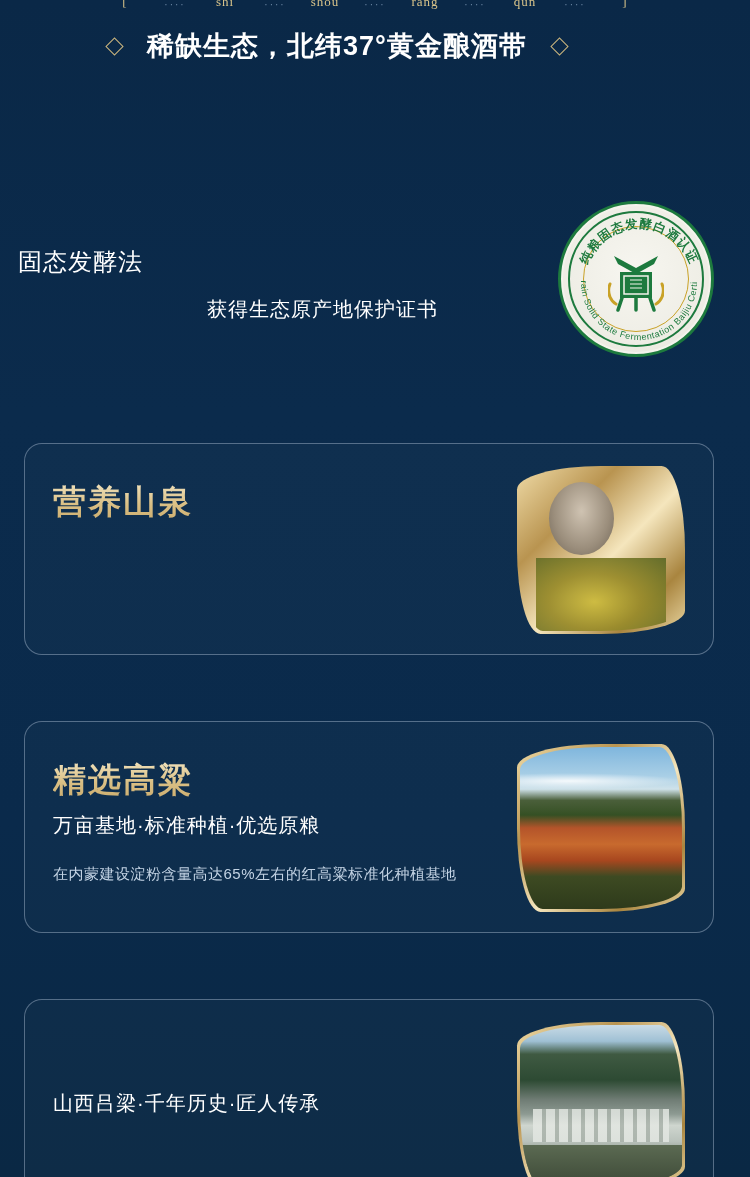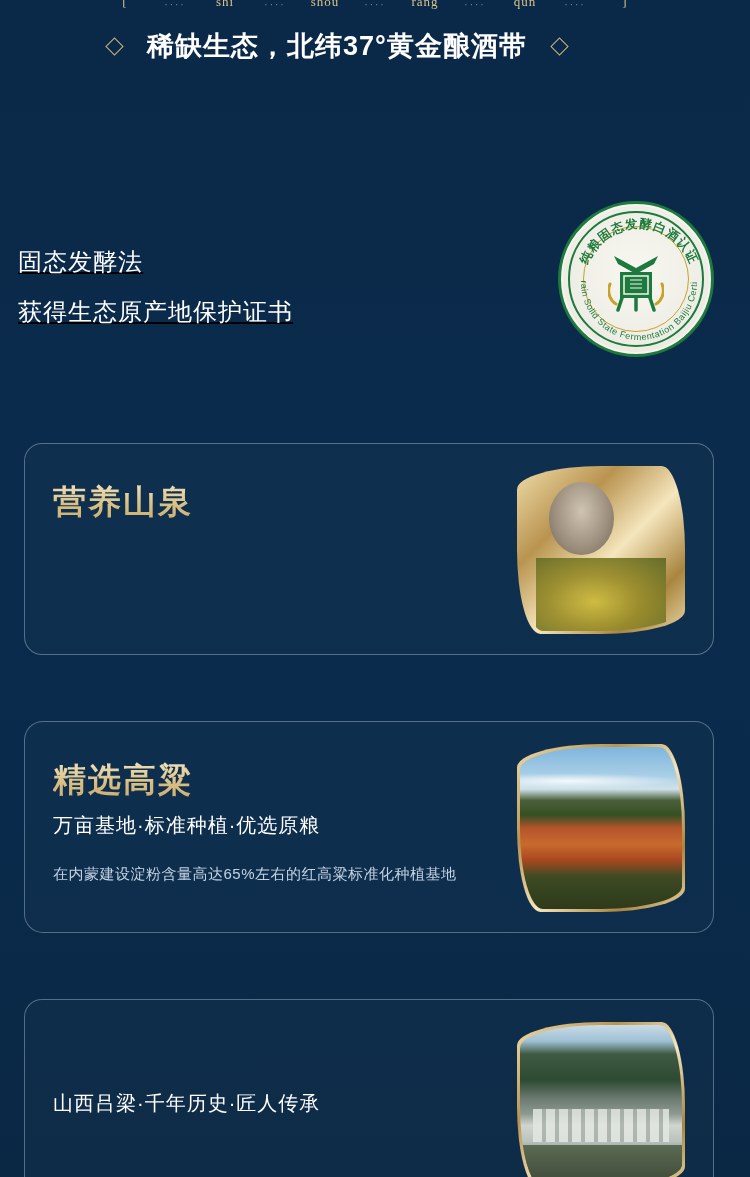--- a/index.html
+++ b/index.html
@@ -73,32 +73,32 @@
     white-space: nowrap;
     font-family: "Liberation Sans", sans-serif;
   }
 
   
   .cert-text {
     position: absolute;
     left: 18px;
     top: 246px;
     width: 420px;
-    text-decoration: underline;
   }
   .cert-text .line1 {
     color: #ffffff;
     font-size: 24px;
     letter-spacing: 1px;
     margin-bottom: 18px;
   }
   .cert-text .line2 {
     color: #ffffff;
-    font-size: 24px;
-    letter-spacing: 1px;
+    font-size: 20px;
+    letter-spacing: 1px;
+    text-align: right;
   }
 
   .cert-seal {
     position: absolute;
     left: 558px;
     top: 201px;
     width: 156px;
     height: 156px;
     border-radius: 50%;
     background: radial-gradient(circle at 50% 45%, #f7f6f0 0%, #efeee6 60%, #e6e4d8 100%);
@@ -148,21 +148,21 @@
   .card {
     position: absolute;
     left: 24px;
     width: 690px;
     height: 212px;
     border: 1px solid rgba(186,203,222,0.42);
     border-radius: 18px;
     background: rgba(255,255,255,0.018);
   }
   #card-0 { top: 443px; }
-  #card-1 { top: 721px; border-radius: 19px; }
+  #card-1 { top: 721px; }
   #card-2 { top: 999px; }
 
   .card .title {
     position: absolute;
     left: 28px;
     top: 36px;
     font-size: 33px;
     font-weight: bold;
     letter-spacing: 2px;
     color: #e7d6a8;

